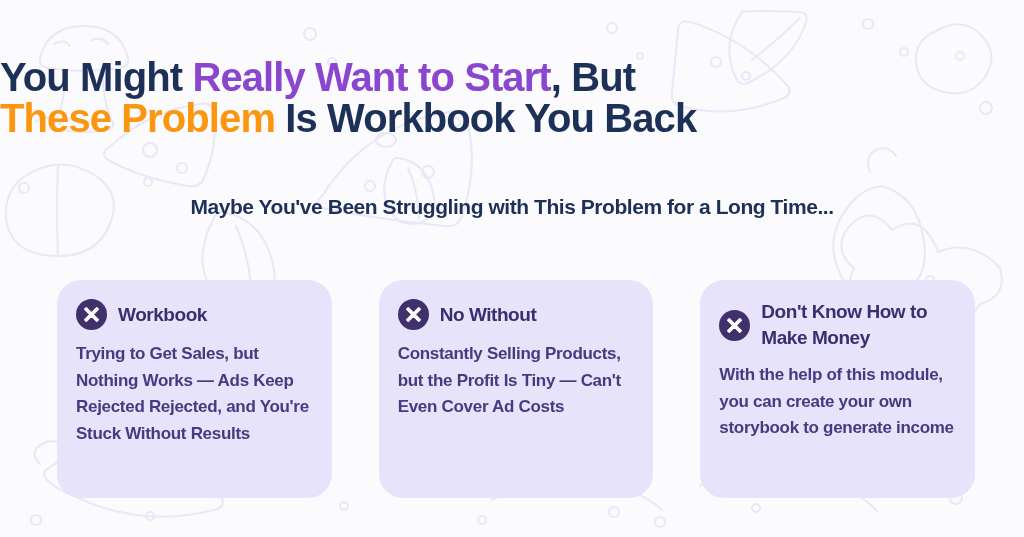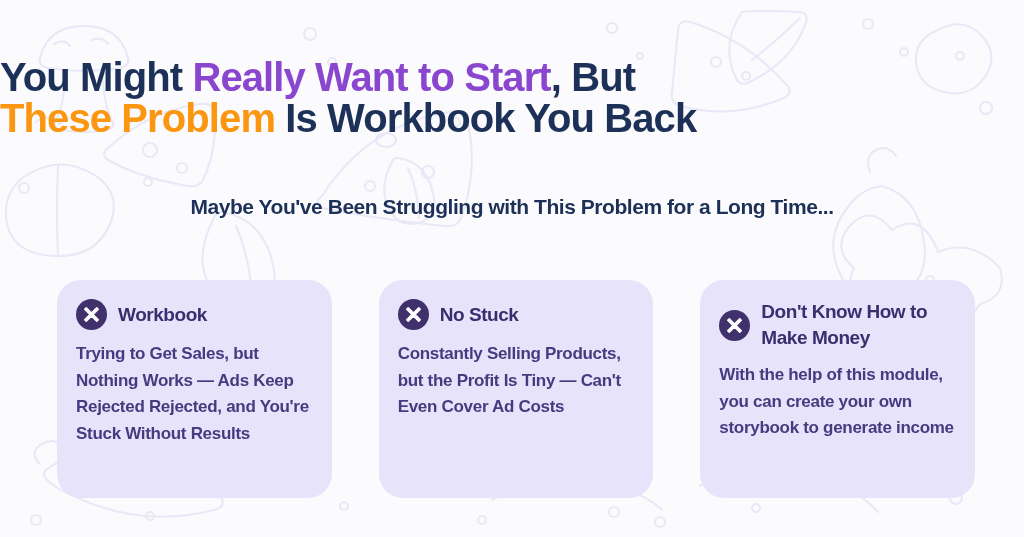--- a/index.html
+++ b/index.html
@@ -272,21 +272,21 @@
       </div>
       <div class="card-body">Trying to Get Sales, but Nothing Works — Ads Keep Rejected Rejected, and You're Stuck Without Results</div>
     </div>
 
     <div class="card">
       <div class="card-head">
         <svg class="x-icon" viewBox="0 0 32 32">
           <circle cx="16" cy="16" r="16" fill="#40306b"></circle>
           <path d="M10.6 9.0 L16 14.4 L21.4 9.0 L23.0 10.6 L17.6 16 L23.0 21.4 L21.4 23.0 L16 17.6 L10.6 23.0 L9.0 21.4 L14.4 16 L9.0 10.6 Z" fill="#ffffff" stroke="#ffffff" stroke-width="1.6" stroke-linejoin="round"></path>
         </svg>
-        <div class="card-title">No Stuck</div>
+        <div class="card-title">No Without</div>
       </div>
       <div class="card-body">Constantly Selling Products, but the Profit Is Tiny — Can't Even Cover Ad Costs</div>
     </div>
 
     <div class="card card--wide">
       <div class="card-head">
         <svg class="x-icon" viewBox="0 0 32 32">
           <circle cx="16" cy="16" r="16" fill="#40306b"></circle>
           <path d="M10.6 9.0 L16 14.4 L21.4 9.0 L23.0 10.6 L17.6 16 L23.0 21.4 L21.4 23.0 L16 17.6 L10.6 23.0 L9.0 21.4 L14.4 16 L9.0 10.6 Z" fill="#ffffff" stroke="#ffffff" stroke-width="1.6" stroke-linejoin="round"></path>
         </svg>

